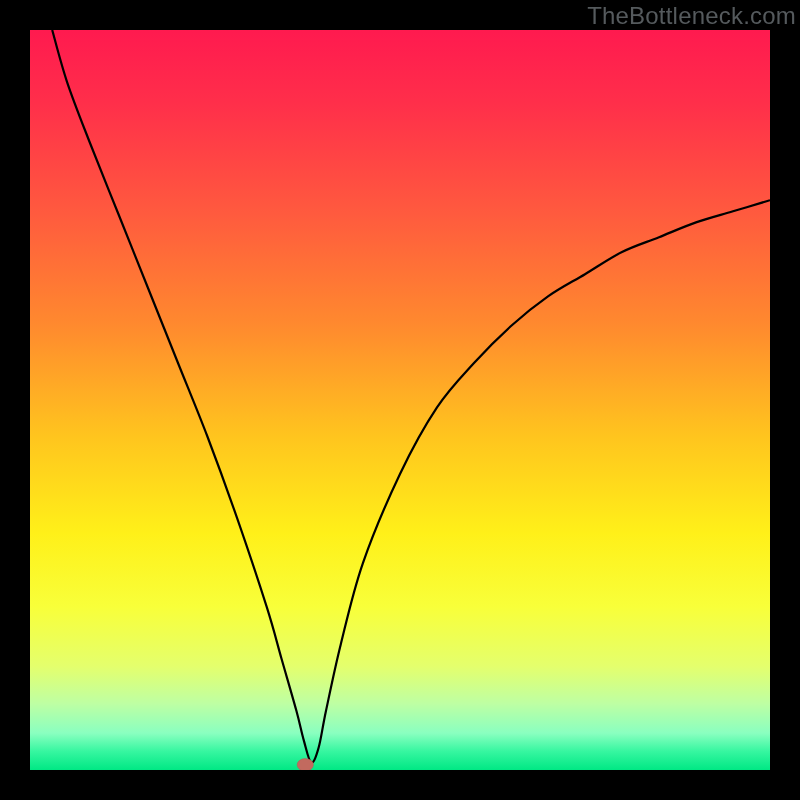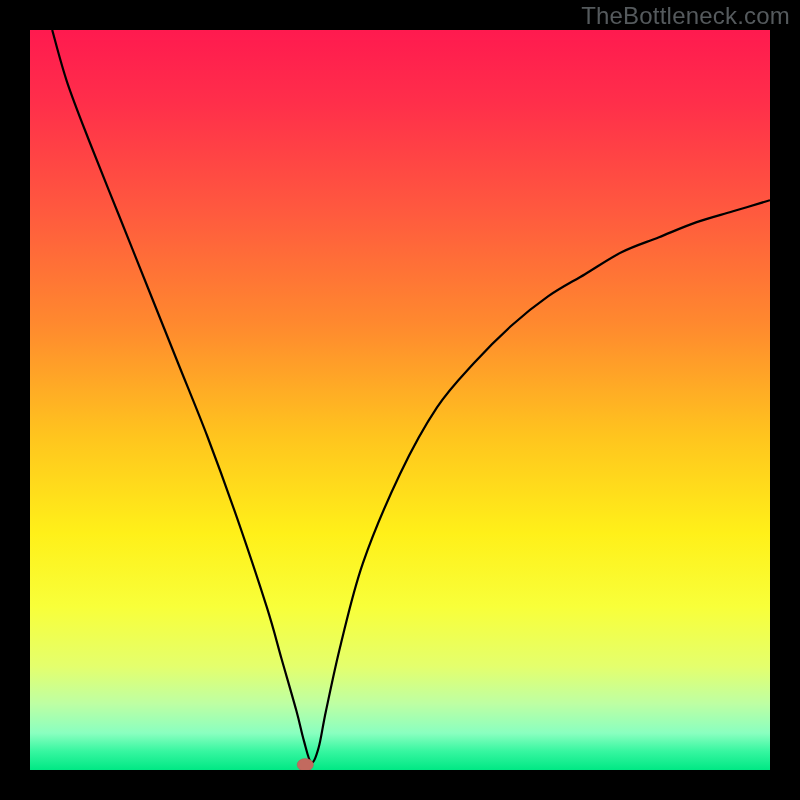--- a/index.html
+++ b/index.html
@@ -14,21 +14,21 @@
   .frame {
     position: absolute;
     top: 0; left: 0;
     width: 800px;
     height: 800px;
     background: #000;
   }
   .watermark {
     position: absolute;
     top: 2px;
-    right: 10px;
+    right: 4px;
     color: #555a5d;
     font-size: 24px;
     font-weight: 500;
     letter-spacing: 0.2px;
     z-index: 50;
     margin-left: 32px;
   }
   .plot-area {
     position: absolute;
     left: 30px;

